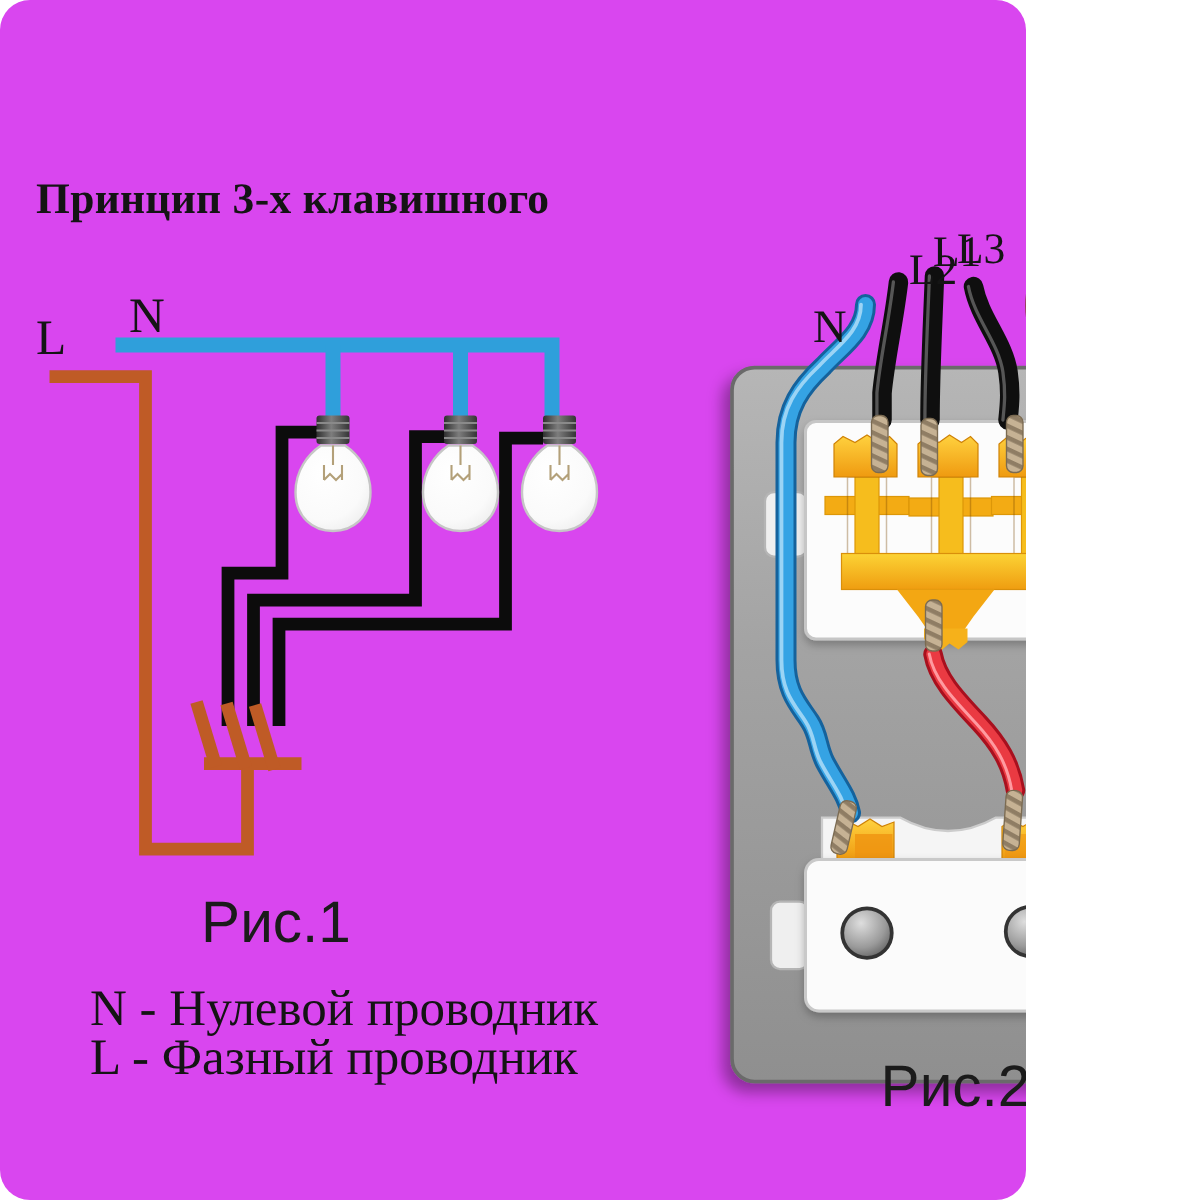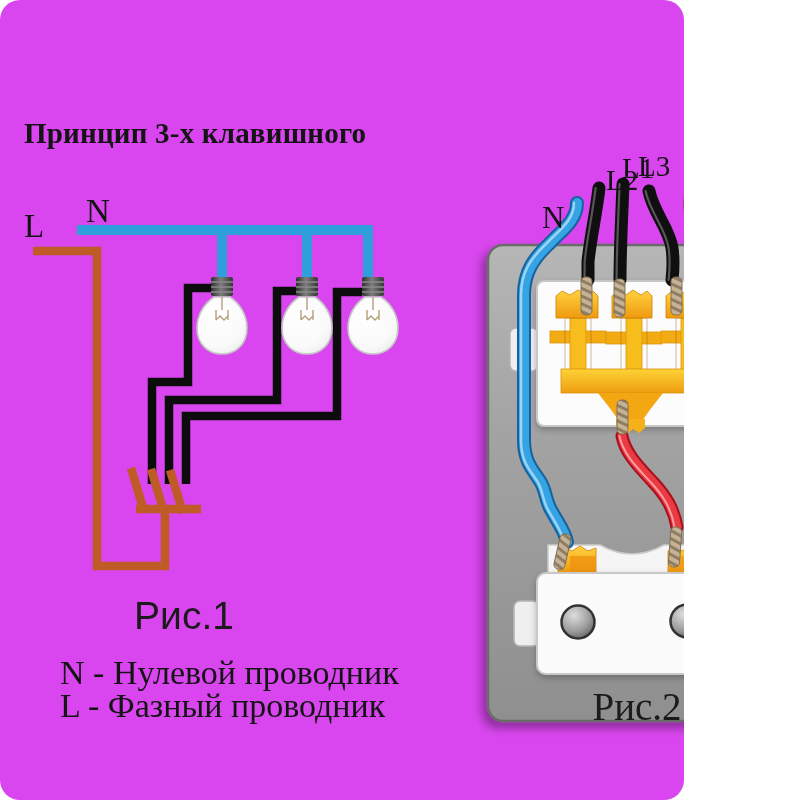--- a/index.html
+++ b/index.html
@@ -192,15 +192,15 @@
 
 <div class="txt t-serif legend" style="left:60px;top:656px;">N - Нулевой проводник</div>
 <div class="txt t-serif legend" style="left:60px;top:689px;">L - Фазный проводник</div>
 
 <div class="txt t-serif wlabel" style="left:577px;top:154px;margin-left:45px;">L1</div>
 <div class="txt t-serif wlabel" style="left:606px;top:166px;text-align:center;">L2</div>
 <div class="txt t-serif wlabel" style="left:638px;top:152px;">L3</div>
 <div class="txt t-serif" style="left:542px;top:202px;font-size:31px;">N</div>
 <div class="txt t-serif" style="left:707px;top:205px;font-size:31px;">L</div>
 
-<div class="txt t-sans caption" style="left:577px;top:687px;font-family:Liberation Serif, serif;">Рис.2</div>
+<div class="txt t-sans caption" style="left:577px;top:705px;">Рис.2</div>
 
 </div>
 
 </body></html>

